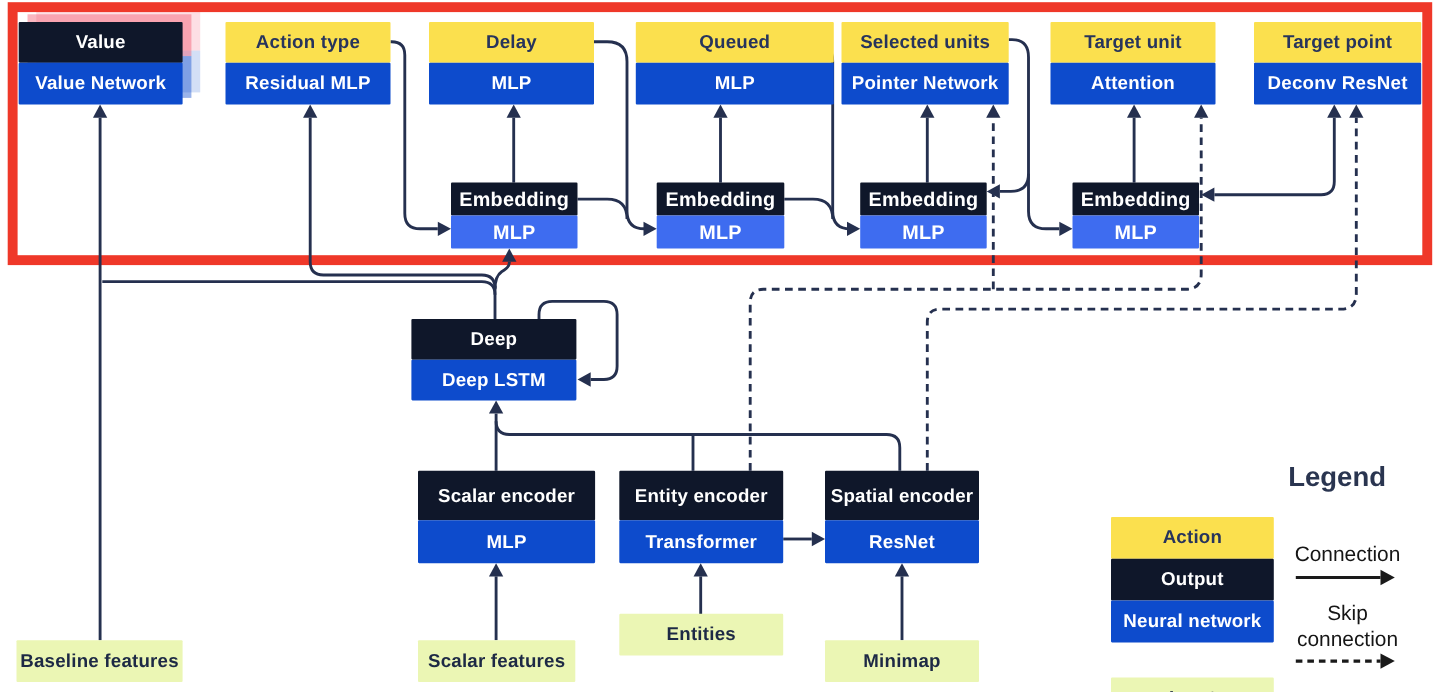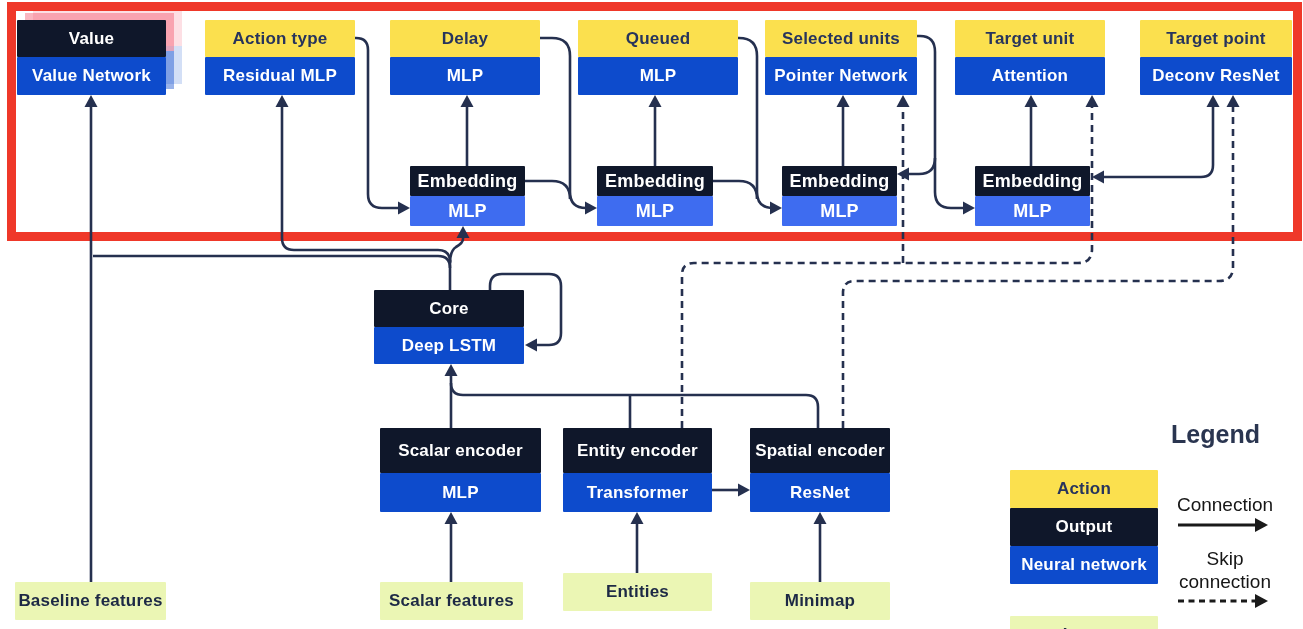--- a/index.html
+++ b/index.html
@@ -126,21 +126,21 @@
     <div class="band blue" style="height:38px">Value Network</div>
   </div>
   <div class="node" style="left:205px;top:20px;width:150px">
     <div class="band yellow" style="height:37px">Action type</div>
     <div class="band blue" style="height:38px">Residual MLP</div>
   </div>
   <div class="node" style="left:390px;top:20px;width:150px">
     <div class="band yellow" style="height:37px">Delay</div>
     <div class="band blue" style="height:38px">MLP</div>
   </div>
-  <div class="node" style="left:578px;top:20px;width:160px">
+  <div class="node" style="left:578px;top:20px;width:180px">
     <div class="band yellow" style="height:37px">Queued</div>
     <div class="band blue" style="height:38px">MLP</div>
   </div>
   <div class="node" style="left:765px;top:20px;width:152px">
     <div class="band yellow" style="height:37px">Selected units</div>
     <div class="band blue" style="height:38px">Pointer Network</div>
   </div>
   <div class="node" style="left:955px;top:20px;width:150px">
     <div class="band yellow" style="height:37px">Target unit</div>
     <div class="band blue" style="height:38px">Attention</div>
@@ -161,21 +161,21 @@
   <div class="node" style="left:782px;top:166px;width:115px">
     <div class="band pink sm" style="height:30px">Embedding</div>
     <div class="band lblue sm" style="height:30px">MLP</div>
   </div>
   <div class="node" style="left:975px;top:166px;width:115px">
     <div class="band pink sm" style="height:30px">Embedding</div>
     <div class="band lblue sm" style="height:30px">MLP</div>
   </div>
 
   <div class="node" style="left:374px;top:290px;width:150px">
-    <div class="band pink" style="height:37px">Core</div>
+    <div class="band pink" style="height:37px">Deep</div>
     <div class="band blue" style="height:37px">Deep LSTM</div>
   </div>
 
   <div class="node" style="left:380px;top:428px;width:161px">
     <div class="band pink" style="height:45px">Scalar encoder</div>
     <div class="band blue" style="height:39px">MLP</div>
   </div>
   <div class="node" style="left:563px;top:428px;width:149px">
     <div class="band pink" style="height:45px">Entity encoder</div>
     <div class="band blue" style="height:39px">Transformer</div>
@@ -184,21 +184,21 @@
     <div class="band pink" style="height:45px">Spatial encoder</div>
     <div class="band blue" style="height:39px">ResNet</div>
   </div>
 
   <div class="node" style="left:15px;top:582px;width:151px">
     <div class="band green inputlabel" style="height:38px">Baseline features</div>
   </div>
   <div class="node" style="left:380px;top:582px;width:143px">
     <div class="band green inputlabel" style="height:38px">Scalar features</div>
   </div>
-  <div class="node" style="left:563px;top:573px;width:149px">
+  <div class="node" style="left:563px;top:558px;width:149px">
     <div class="band green inputlabel" style="height:38px">Entities</div>
   </div>
   <div class="node" style="left:750px;top:582px;width:140px">
     <div class="band green inputlabel" style="height:38px">Minimap</div>
   </div>
 
   <div class="legend-title" style="left:1060px;top:420px">Legend</div>
 
   <div class="node" style="left:1010px;top:470px;width:148px">
     <div class="band yellow" style="height:38px">Action</div>

